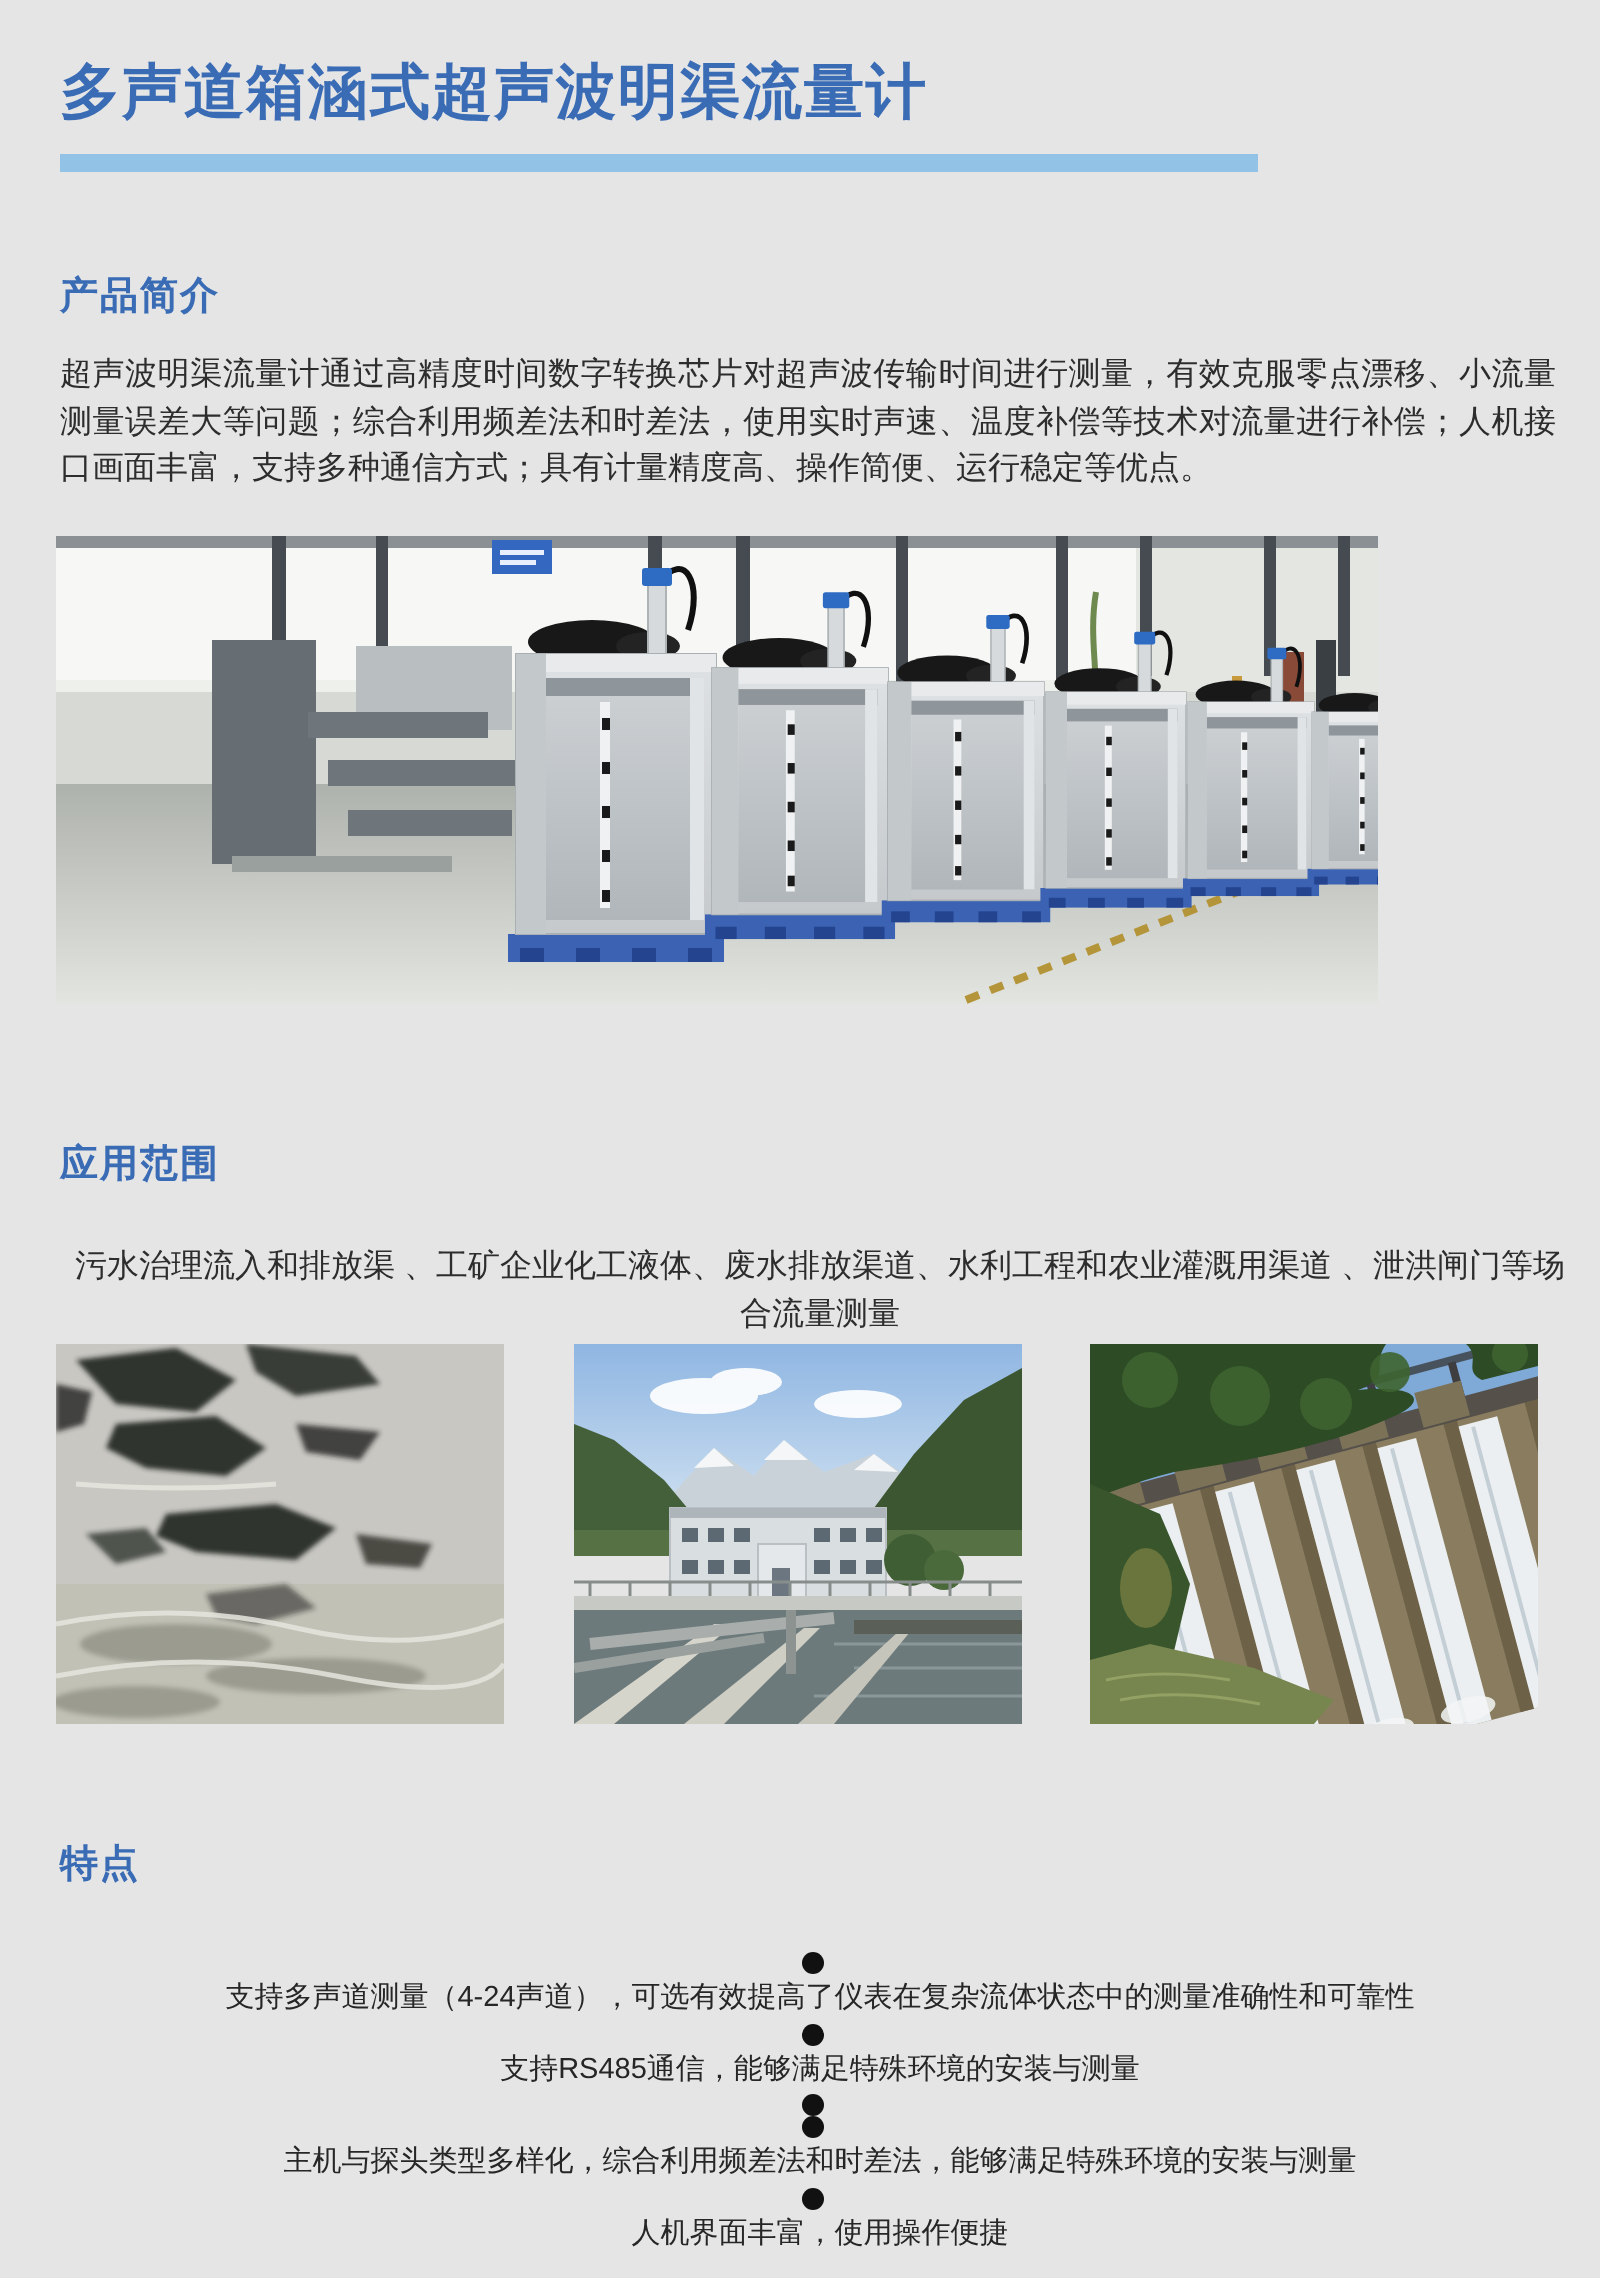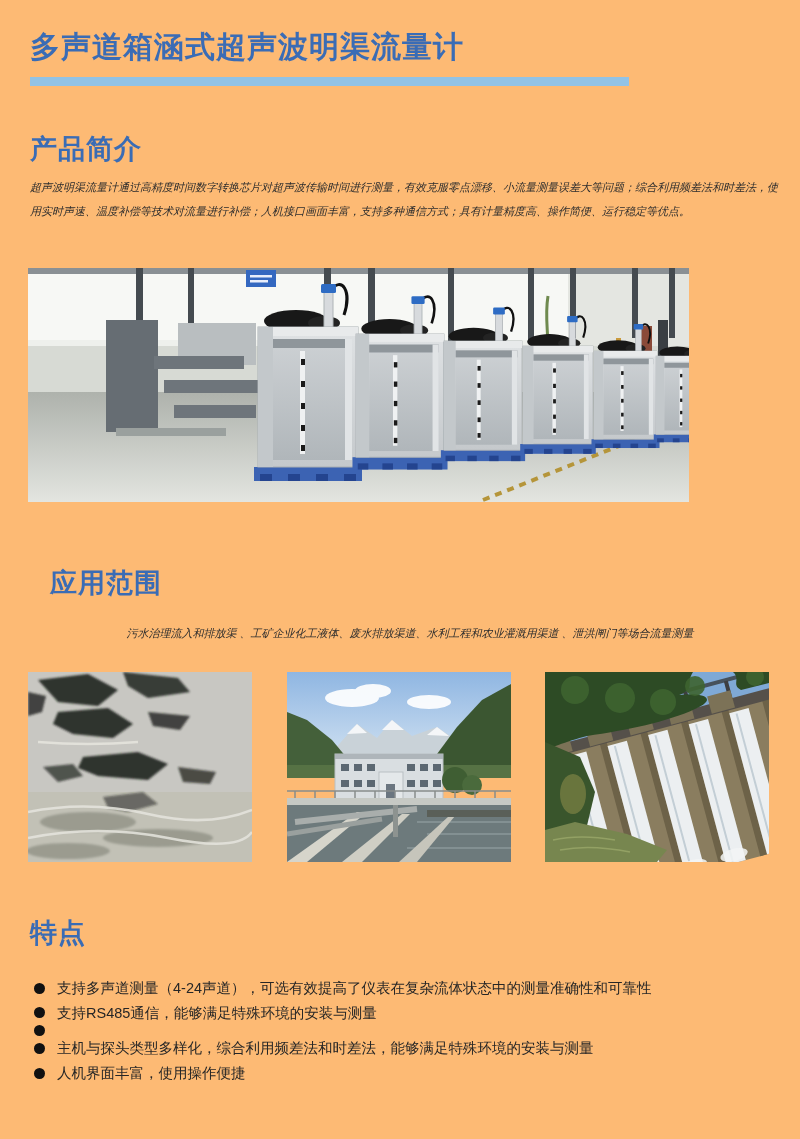--- a/index.html
+++ b/index.html
@@ -1,37 +1,37 @@
 <!DOCTYPE html>
 <html><head>
 <meta charset="utf-8">
 <style>
   html,body{margin:0;padding:0;background:#ffffff;}
   body{font-family:"Liberation Sans","DejaVu Sans",sans-serif;}
-  .page{position:relative;width:800px;height:1139px;background:#fdba74;overflow:hidden;}
+  .page{position:relative;width:800px;height:1139px;background:#e5e5e5;overflow:hidden;}
   .page-title{position:absolute;left:30px;top:26px;font-size:30px;line-height:42px;
     font-weight:700;color:#3a6cb5;letter-spacing:1px;margin:0;}
   .title-bar{position:absolute;left:30px;top:77px;width:599px;height:9px;background:#92c3e6;}
-  .sec-heading{position:absolute;left:30px;font-size:27px;line-height:34px;font-weight:700;
+  .sec-heading{position:absolute;left:30px;font-size:19px;line-height:34px;font-weight:700;
     color:#3a6cb5;letter-spacing:1px;margin:0;}
   .h-intro{top:132px;}
-  .h-app{top:566px;margin-left:20px;}
+  .h-app{top:566px;}
   .h-feat{top:916px;}
-  .body-text{position:absolute;left:30px;font-size:11px;line-height:23.5px;color:#2d2d2d;margin:0;font-style:italic;}
+  .body-text{position:absolute;left:30px;font-size:16px;line-height:23.5px;color:#2d2d2d;margin:0;}
   .intro-p{top:176px;width:748px;text-align:justify;}
   .app-p{top:622px;width:760px;text-align:center;}
   .figure{position:absolute;display:block;}
   .fig-product{left:28px;top:268px;width:661px;height:234px;}
   .fig-app{top:672px;width:224px;height:190px;}
   .fig-app1{left:28px;}
   .fig-app2{left:287px;}
   .fig-app3{left:545px;}
   .figure svg{display:block;width:100%;height:100%;}
   .feature-list{position:absolute;left:30px;top:976px;width:760px;margin:0;padding:0;list-style:none;}
-  .feature-list li{display:flex;align-items:center;line-height:24.6px;font-size:14.5px;color:#262626;}
+  .feature-list li{display:flex;align-items:center;line-height:24.6px;font-size:14.5px;color:#262626;flex-direction:column;}
   .dot{flex:0 0 auto;width:11px;height:11px;border-radius:50%;background:#111111;
     margin-left:4px;margin-right:12px;}
 </style>
 </head>
 <body>
 
 <div class="page">
 
   <h1 class="page-title">多声道箱涵式超声波明渠流量计</h1>
   <div class="title-bar"></div>

